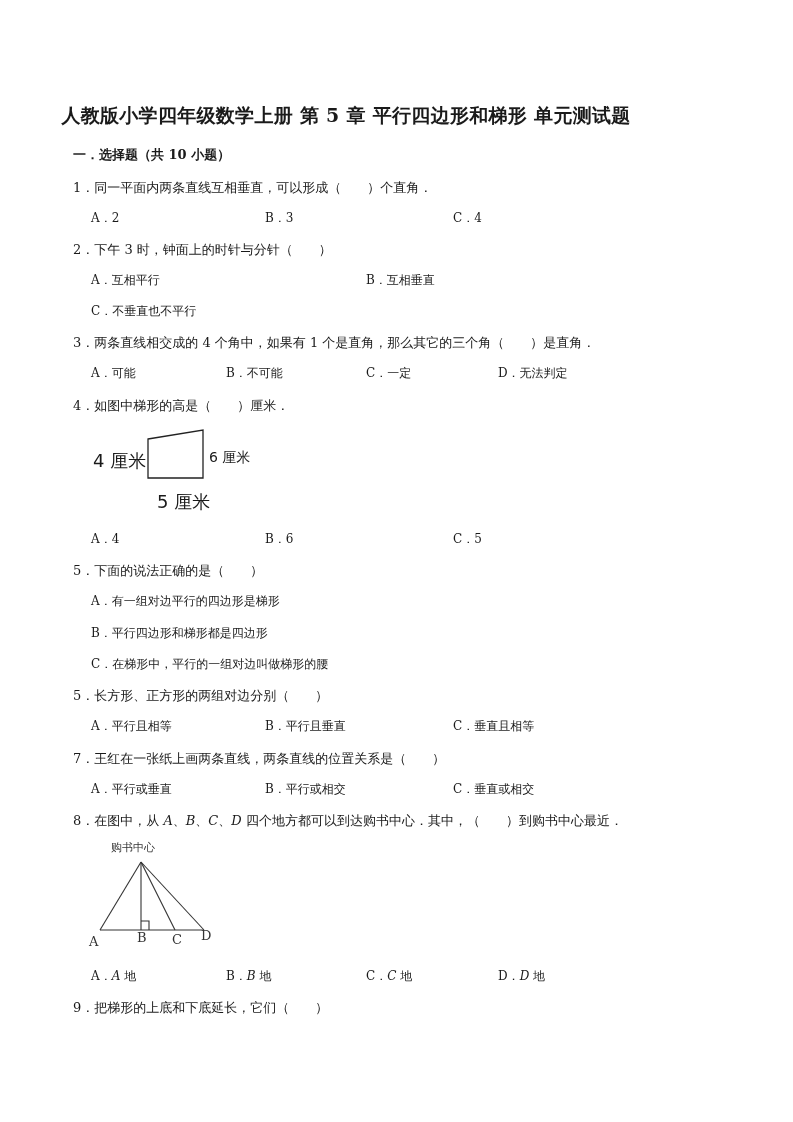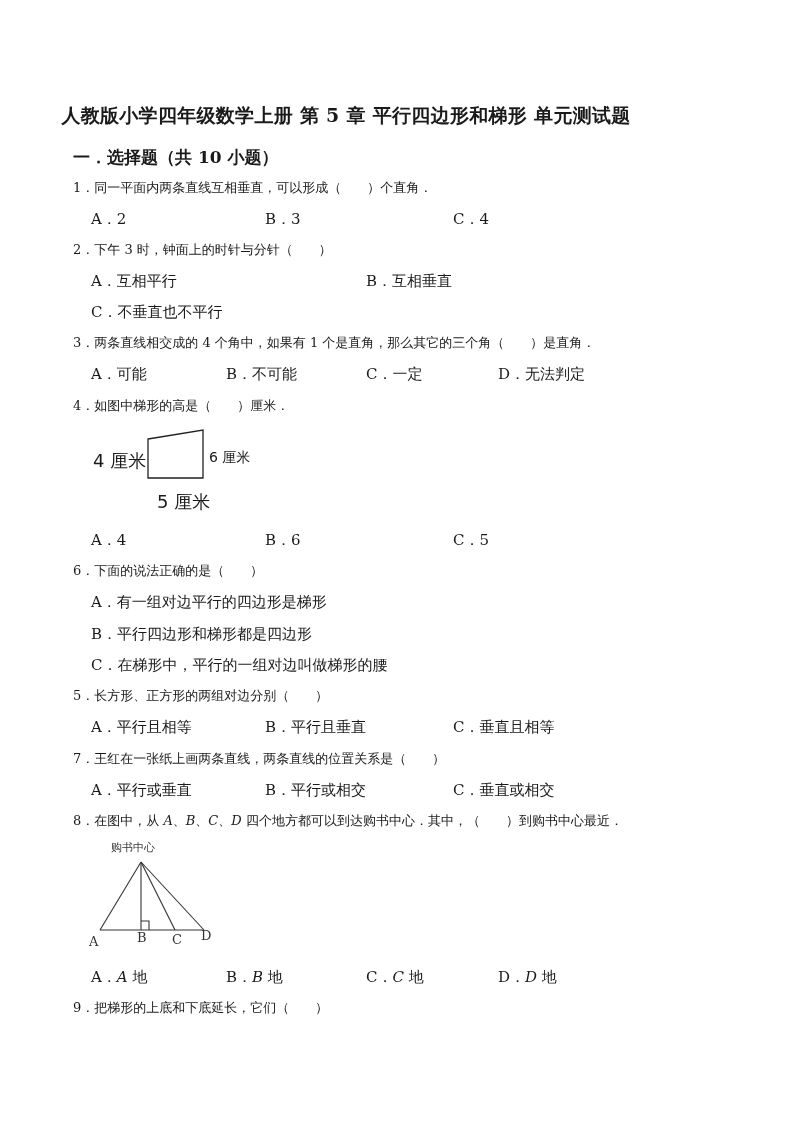--- a/index.html
+++ b/index.html
@@ -6,24 +6,24 @@
   body {
     width: 793px; height: 1122px; position: relative; overflow: hidden;
     font-family: "DejaVu Serif", "Liberation Serif", serif;
     color: #1a1a1a;
   }
   .title {
     position: absolute; left: 0; width: 692px; top: 103px;
     text-align: center; font-size: 19px; font-weight: bold; letter-spacing: 0.3px;
   }
   .section {
-    position: absolute; left: 73px; top: 146px; font-size: 17px; font-weight: bold;
+    position: absolute; left: 73px; top: 146px; font-size: 13px; font-weight: bold;
   }
   .q { position: absolute; left: 73px; font-size: 13px; white-space: nowrap; }
-  .opt { position: absolute; font-size: 15px; white-space: nowrap; }
+  .opt { position: absolute; font-size: 12px; white-space: nowrap; }
   .fig { position: absolute; }
   .fig svg { display: block; }
   i.it { font-style: italic; }
 </style>
 </head>
 <body>
 
 <div>
   <div class="title">人教版小学四年级数学上册 第 5 章 平行四边形和梯形 单元测试题</div>
   <div class="section">一．选择题（共 10 小题）</div>
@@ -50,21 +50,21 @@
       <polygon points="63,19 118,10 118,58 63,58" fill="none" stroke="#222" stroke-width="1.3"></polygon>
     </svg>
     <div style="position:absolute;left:8px;top:29px;font-family:'DejaVu Sans','Liberation Sans',sans-serif;font-size:18px;">4 厘米</div>
     <div style="position:absolute;left:124px;top:29px;font-family:'DejaVu Sans','Liberation Sans',sans-serif;font-size:14px;">6 厘米</div>
     <div style="position:absolute;left:72px;top:70px;font-family:'DejaVu Sans','Liberation Sans',sans-serif;font-size:18px;">5 厘米</div>
   </div>
   <div class="opt" style="left:91px;top:531px">A．4</div>
   <div class="opt" style="left:265px;top:531px">B．6</div>
   <div class="opt" style="left:453px;top:531px">C．5</div>
 
-  <div class="q" style="top:562px">6．下面的说法正确的是（　　）</div>
+  <div class="q" style="top:562px">5．下面的说法正确的是（　　）</div>
   <div class="opt" style="left:91px;top:593px">A．有一组对边平行的四边形是梯形</div>
   <div class="opt" style="left:91px;top:625px">B．平行四边形和梯形都是四边形</div>
   <div class="opt" style="left:91px;top:656px">C．在梯形中，平行的一组对边叫做梯形的腰</div>
 
   <div class="q" style="top:687px">5．长方形、正方形的两组对边分别（　　）</div>
   <div class="opt" style="left:91px;top:718px">A．平行且相等</div>
   <div class="opt" style="left:265px;top:718px">B．平行且垂直</div>
   <div class="opt" style="left:453px;top:718px">C．垂直且相等</div>
 
   <div class="q" style="top:750px">7．王红在一张纸上画两条直线，两条直线的位置关系是（　　）</div>

